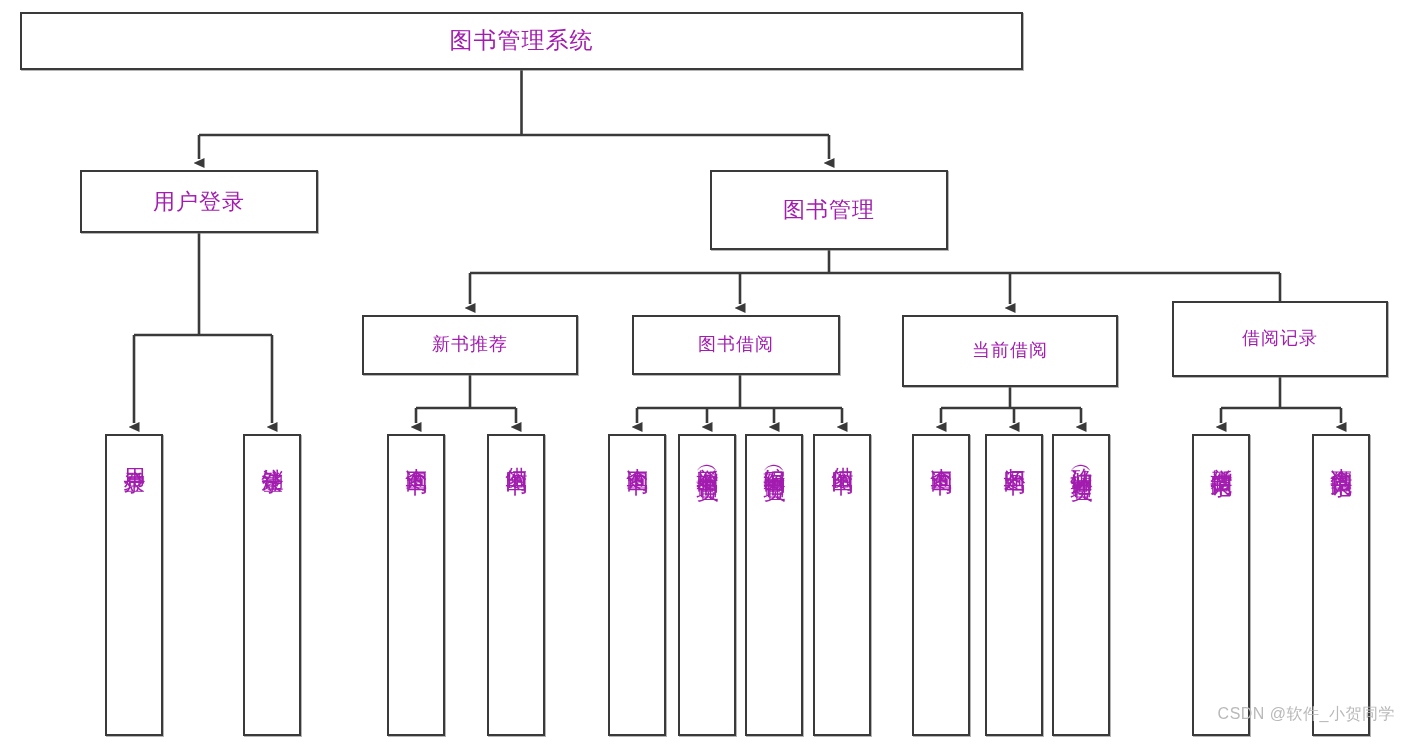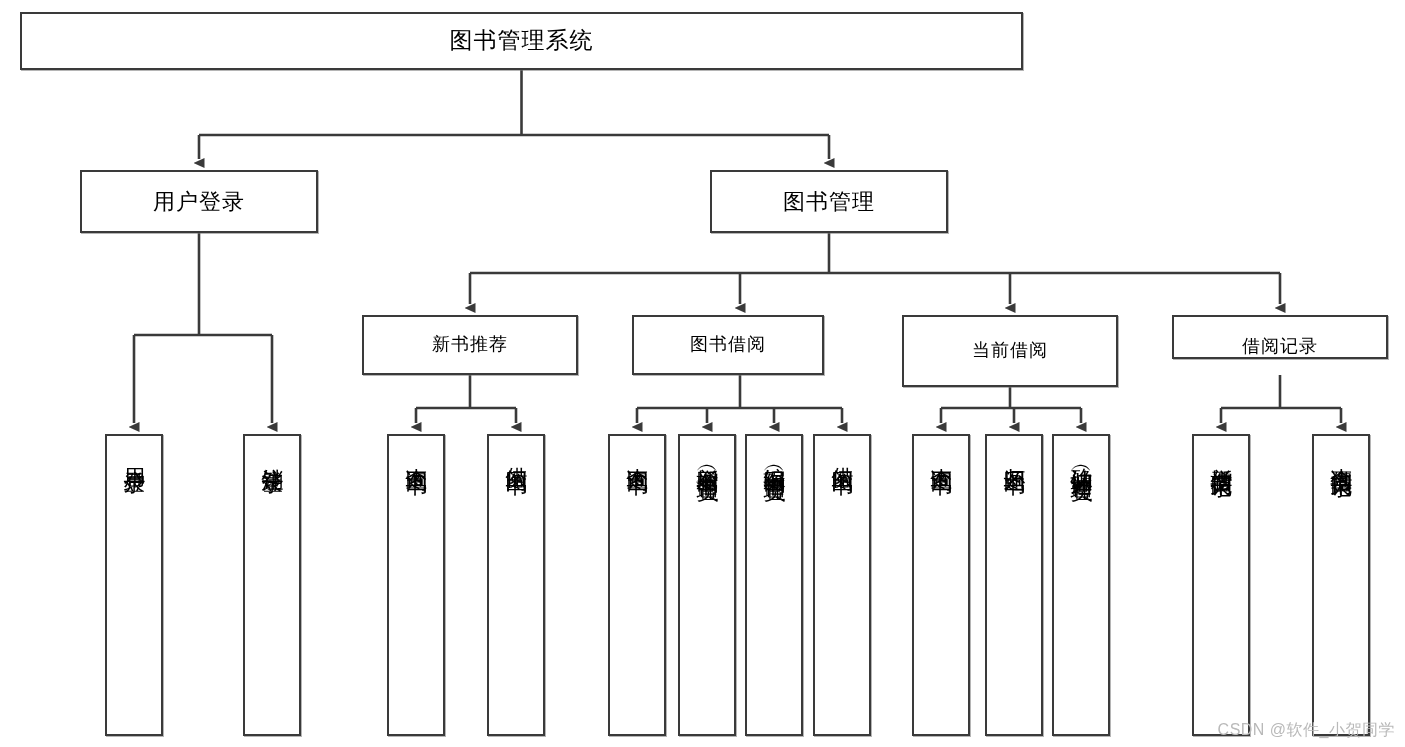--- a/index.html
+++ b/index.html
@@ -26,21 +26,21 @@
     pointer-events: none;
   }
   .node {
     position: absolute;
     box-sizing: border-box;
     border: 2.5px solid #3a3a3a;
     background: #ffffff;
     display: flex;
     align-items: center;
     justify-content: center;
-    color: #000000;
+    color: #a21caf;
     box-shadow: 1px 1px 0 rgba(120,120,120,0.55);
   }
   .node .label {
     display: block;
     text-align: center;
     line-height: 1.18;
     letter-spacing: 1px;
   }
   .node.root .label { font-size: 23px; }
   .node.lvl2 .label { font-size: 22px; }
@@ -53,21 +53,21 @@
     writing-mode: vertical-rl;
     text-orientation: upright;
     font-size: 22px;
     line-height: 1.22;
     letter-spacing: 2px;
     white-space: nowrap;
   }
   #watermark {
     position: absolute;
     right: 10px;
-    bottom: 6px;
+    bottom: 22px;
     font-size: 16px;
     color: #b9b9b9;
     letter-spacing: 0.5px;
     white-space: nowrap;
   }
 </style>
 </head>
 <body>
 
 <div id="canvas">
@@ -114,33 +114,33 @@
       </g>
   </svg>
 
   <div id="node-layer">
       <div class="node root" style="left: 20px; top: 12px; width: 1003px; height: 58px;">
         <span class="label">图书管理系统</span>
       </div>
       <div class="node lvl2" style="left: 80px; top: 170px; width: 238px; height: 63px;">
         <span class="label">用户登录</span>
       </div>
-      <div class="node lvl2" style="left: 710px; top: 170px; width: 238px; height: 63px;">
+      <div class="node lvl2" style="left: 710px; top: 170px; width: 238px; height: 80px;">
         <span class="label">图书管理</span>
       </div>
       <div class="node lvl3" style="left: 362px; top: 315px; width: 216px; height: 60px;">
         <span class="label">新书推荐</span>
       </div>
-      <div class="node lvl3" style="left: 632px; top: 315px; width: 192px; height: 60px;">
+      <div class="node lvl3" style="left: 632px; top: 315px; width: 208px; height: 60px;">
         <span class="label">图书借阅</span>
       </div>
       <div class="node lvl3" style="left: 902px; top: 315px; width: 216px; height: 72px;">
         <span class="label">当前借阅</span>
       </div>
-      <div class="node lvl3" style="left: 1172px; top: 315px; width: 216px; height: 44px; align-items: flex-end;">
+      <div class="node lvl3" style="left: 1172px; top: 301px; width: 216px; height: 76px;">
         <span class="label">借阅记录</span>
       </div>
       <div class="node leaf" style="left: 105px; top: 434px; width: 58px; height: 302px;">
         <span class="label">用户登录</span>
       </div>
       <div class="node leaf" style="left: 243px; top: 434px; width: 58px; height: 302px;">
         <span class="label">注销登录</span>
       </div>
       <div class="node leaf" style="left: 387px; top: 434px; width: 58px; height: 302px;">
         <span class="label">查询图书</span>

